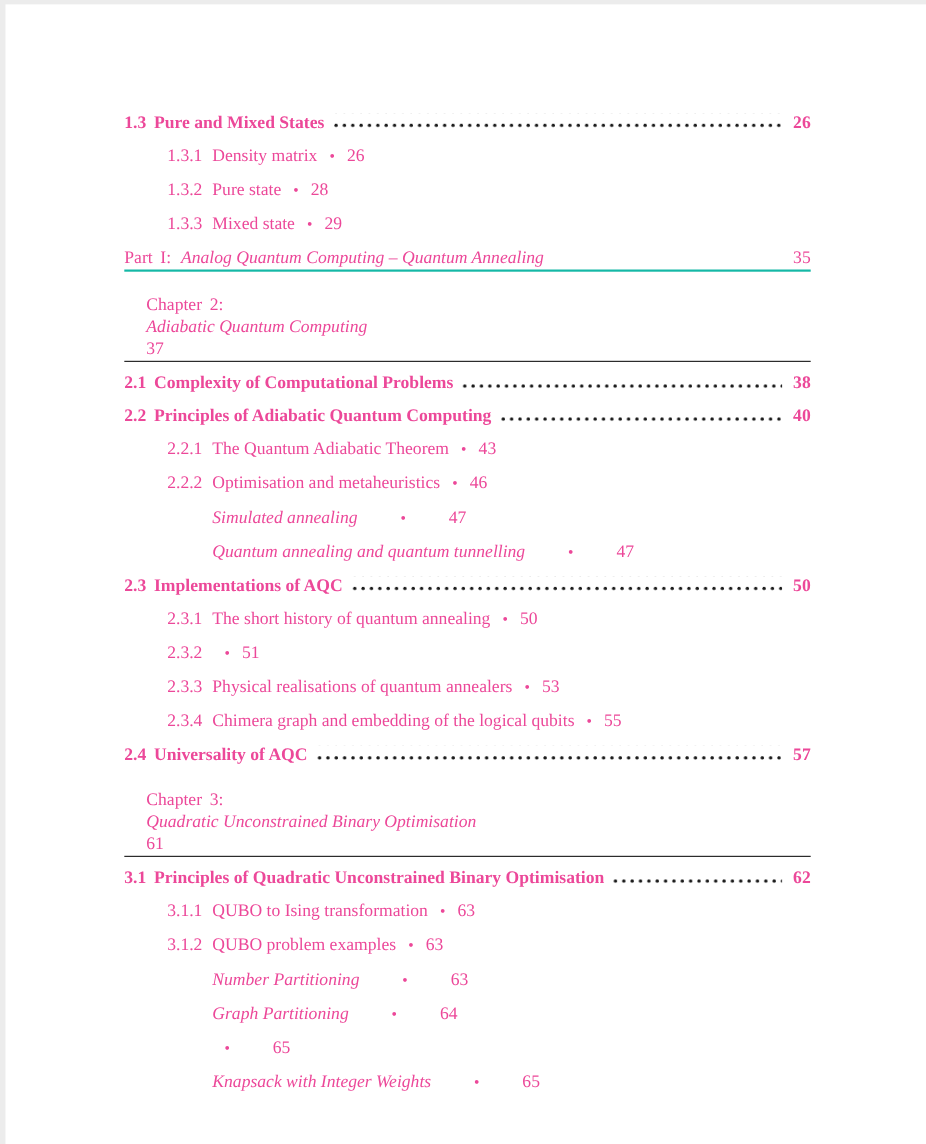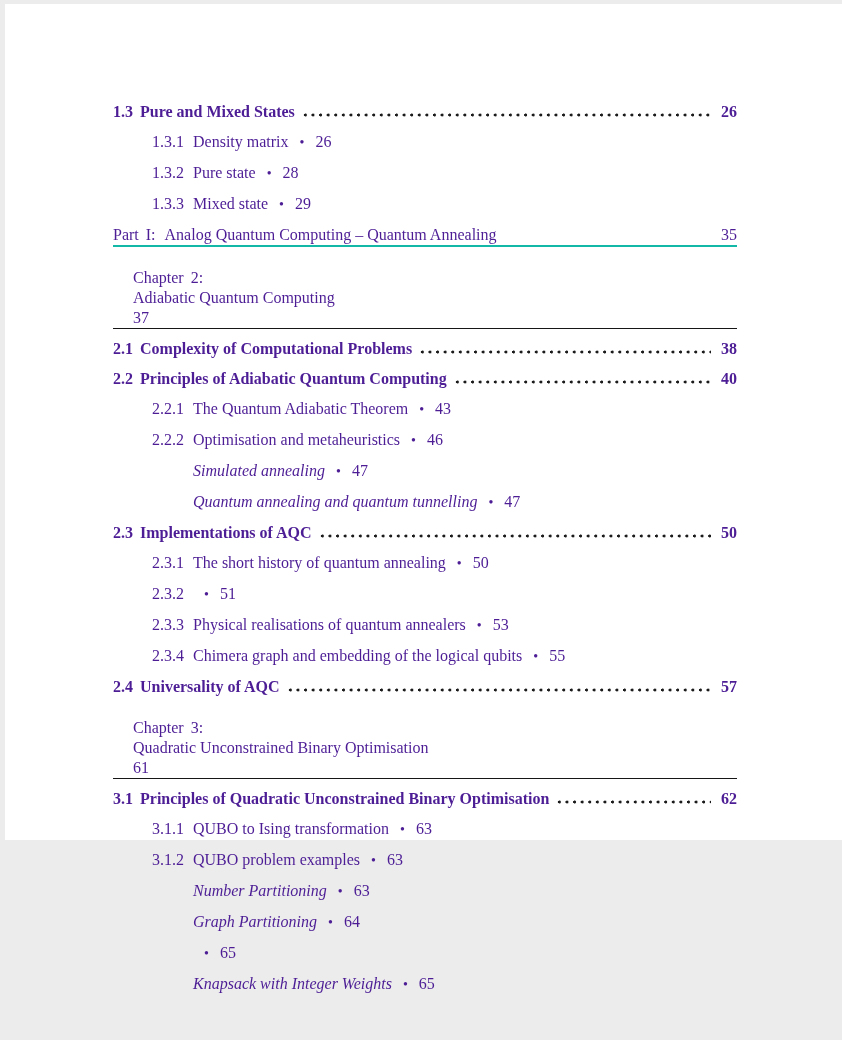--- a/index.html
+++ b/index.html
@@ -7,43 +7,44 @@
     padding: 0;
     background: #ececec;
     width: 842px;
     height: 1040px;
     overflow: hidden;
   }
   .doc-page {
     box-sizing: border-box;
     margin: 4px 0 0 5px;
     width: 837px;
-    height: 836px;
+    height: 1036px;
     background: #ffffff;
     padding: 98px 105px 28px 108px;
-    color: #4c1d95;
+    color: #ec4899;
     font-family: "Liberation Serif", "DejaVu Serif", serif;
     font-size: 16px;
   }
   .row {
     display: flex;
     align-items: baseline;
     line-height: 20px;
     margin-bottom: 10px;
     white-space: nowrap;
   }
   .row.section {
     font-weight: bold;
   }
   .row.subsection {
     margin-left: 39px;
   }
   .row.paragraph {
     margin-left: 80px;
     font-style: italic;
+    gap: 28px;
   }
   .num   { margin-right: 7px; }
   .subsection .num { margin-right: 9px; }
   .leader {
     flex: 1 1 auto;
     height: 13px;
     min-width: 20px;
     margin: 0 10px 0 7px;
     background-image: radial-gradient(circle at 3.5px 11px, #1b1b1b 1.25px, transparent 1.8px);
     background-size: 7.6px 13px;
@@ -59,21 +60,21 @@
   .row.part {
     margin-top: 8px;
     border-bottom: 2px solid #14b8a6;
   }
   .row.chapter {
     margin-top: 21px;
     border-bottom: 1.6px solid #161616;
     flex-direction: column;
   }
   .hlabel { margin-right: 9px; word-spacing: 3px; }
-  .htitle { flex: 1 1 auto; }
+  .htitle { flex: 1 1 auto; font-style: italic; }
   .hpage  { margin-left: 20px; }
 </style>
 </head>
 <body>
 
 <div class="doc-page">
   <div id="toc-list">
       <div class="row section">
         <span class="num">1.3</span>
         <span class="title">Pure and Mixed States</span>

